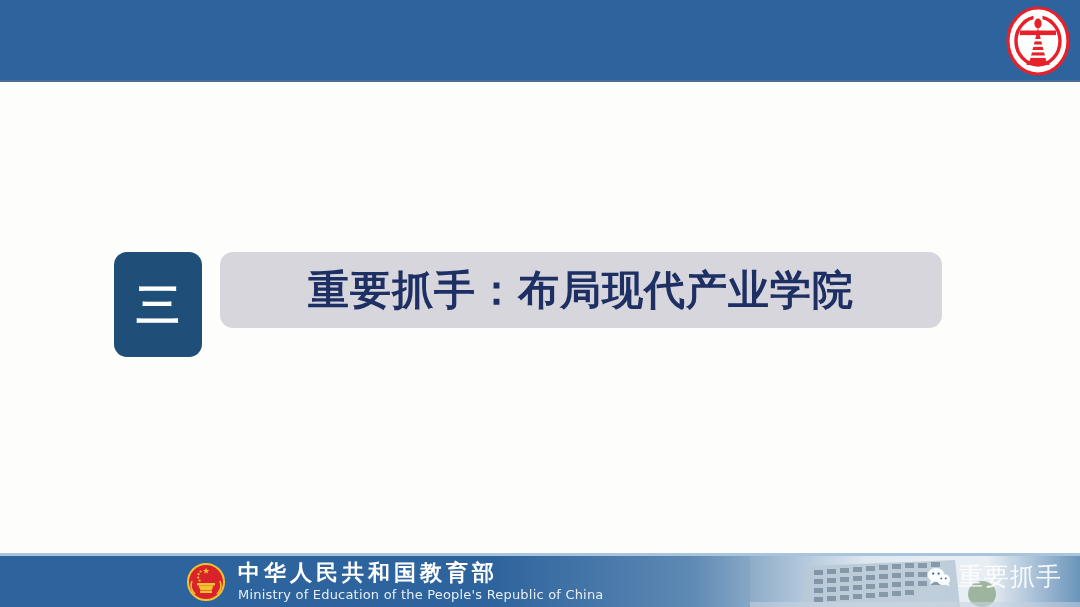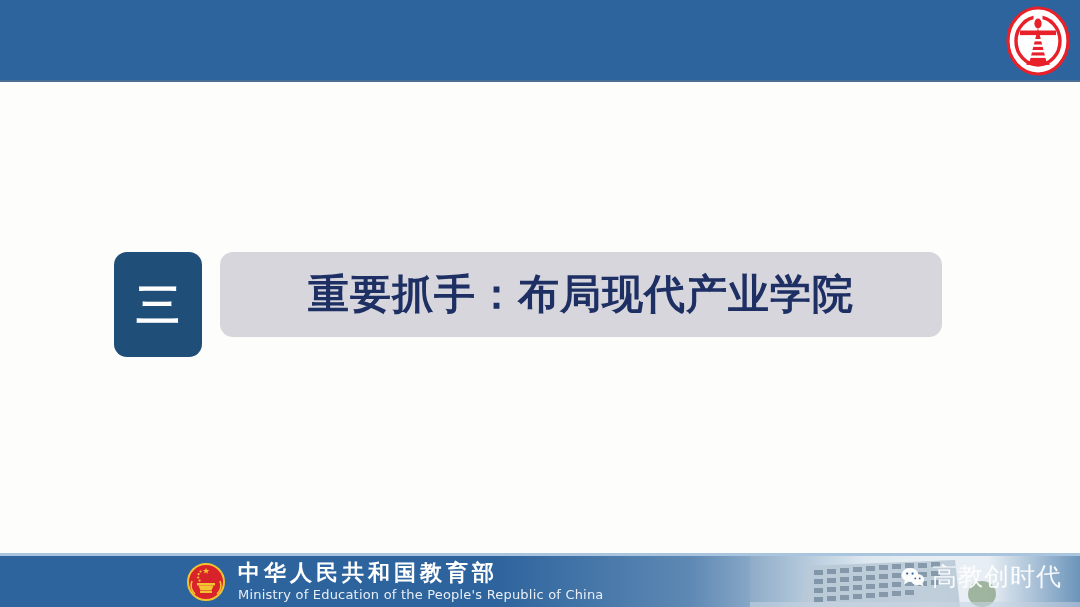--- a/index.html
+++ b/index.html
@@ -81,21 +81,21 @@
     color: #ffffff;
     font-size: 44px;
     font-weight: 700;
     line-height: 1;
     letter-spacing: 0;
   }
 
   .heading-bar {
     margin-left: 18px;
     width: 722px;
-    height: 85px;
+    height: 76px;
     background: #d6d6dc;
     border-radius: 13px;
     display: flex;
     align-items: center;
     box-sizing: border-box;
     padding-left: 88px;
   }
 
   .heading-title {
     color: #1d2f63;
@@ -333,18 +333,18 @@
           <ellipse cx="9" cy="8" rx="8.4" ry="7" fill="#ffffff" opacity="0.95"></ellipse>
           <polygon points="4,13 3,17.5 7.5,15" fill="#ffffff" opacity="0.95"></polygon>
           <circle cx="6.2" cy="6.6" r="1.1" fill="#2e649d"></circle>
           <circle cx="11.6" cy="6.6" r="1.1" fill="#2e649d"></circle>
           <ellipse cx="16.5" cy="12.5" rx="6.6" ry="5.6" fill="#ffffff" opacity="0.95"></ellipse>
           <polygon points="21.5,16 22.6,19.5 18.6,17.6" fill="#ffffff" opacity="0.95"></polygon>
           <circle cx="14.3" cy="11.4" r="0.9" fill="#2e649d"></circle>
           <circle cx="18.7" cy="11.4" r="0.9" fill="#2e649d"></circle>
         </svg>
       </div>
-      <span class="watermark-text">高教创时代</span>
+      <span class="watermark-text">重要抓手</span>
     </div>
 
   </div>
 
 </div>
 
 </body></html>

